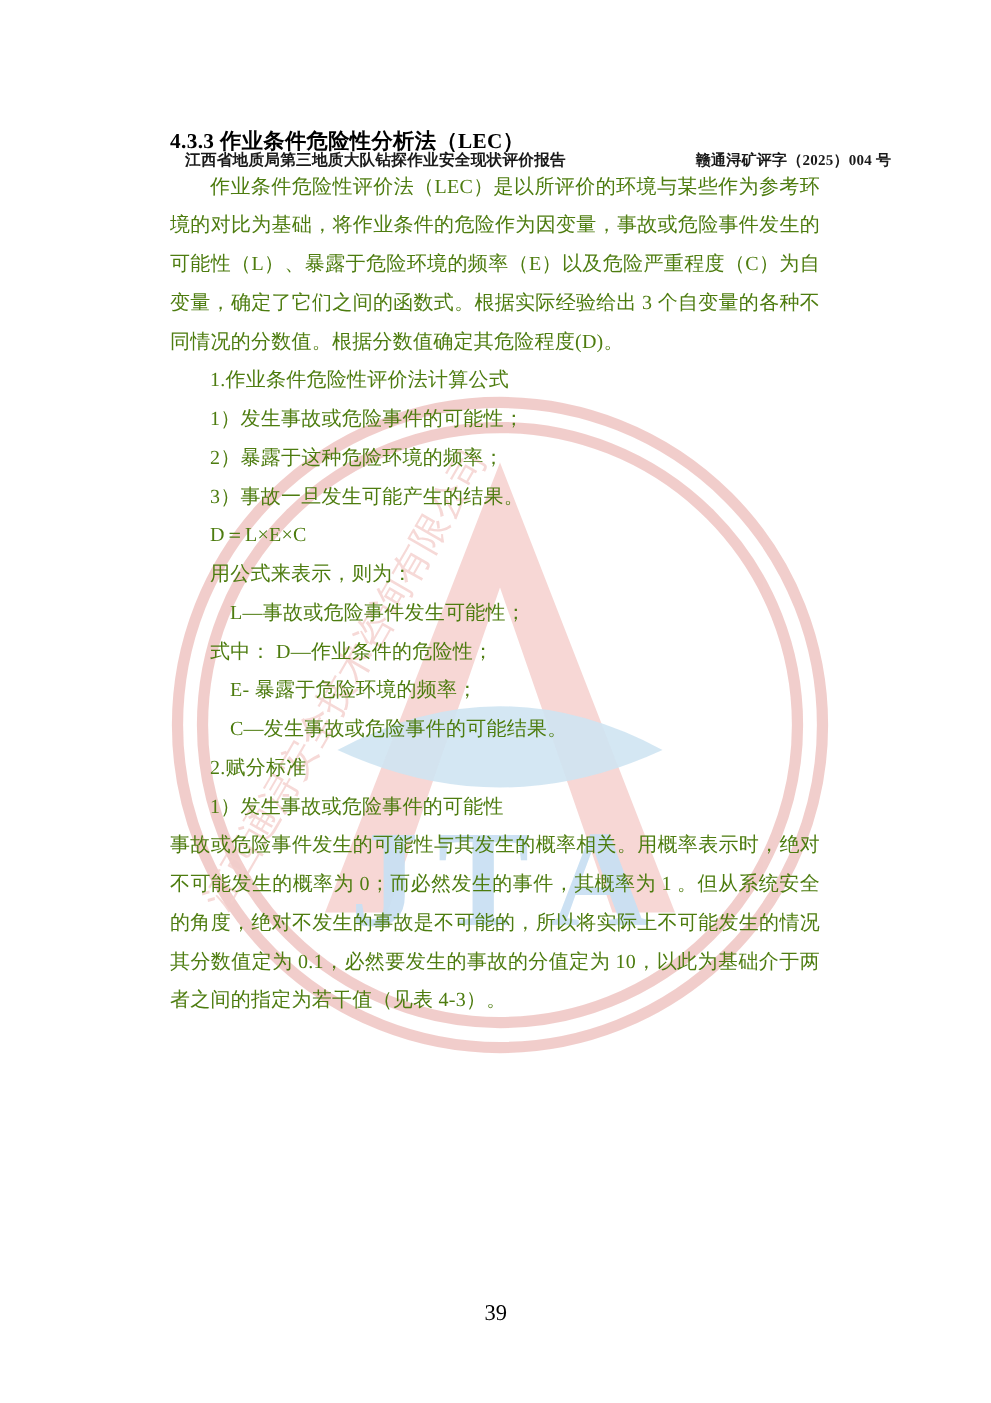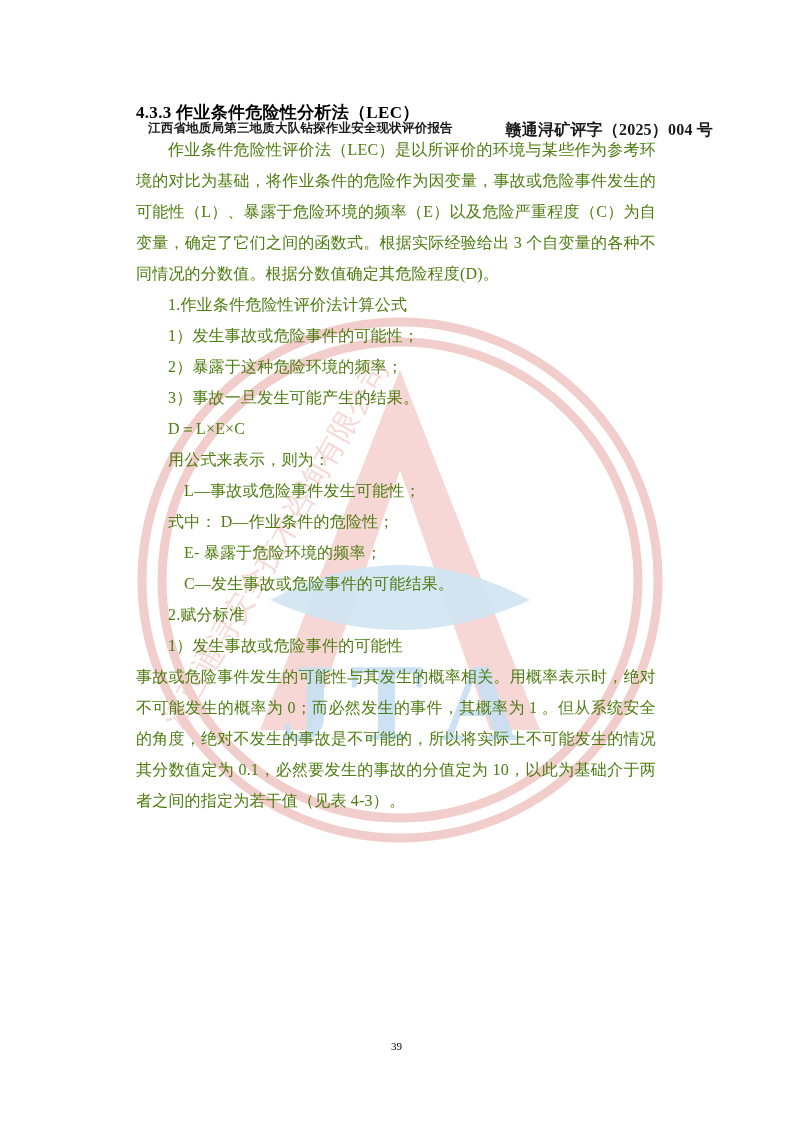--- a/index.html
+++ b/index.html
@@ -48,21 +48,21 @@
     font-weight: bold;
     font-family: "Liberation Serif", "DejaVu Serif", serif;
     color: #1a1a1a;
     white-space: nowrap;
     letter-spacing: 0.2px;
   }
   .header-right {
     position: absolute;
     right: 80px;
     top: 0;
-    font-size: 16px;
+    font-size: 12px;
     font-weight: bold;
     font-family: "Liberation Serif", "DejaVu Serif", serif;
     color: #1a1a1a;
     white-space: nowrap;
     letter-spacing: 0.2px;
   }
 
   
   .content {
     position: absolute;
@@ -92,21 +92,21 @@
   p.indent3 { text-indent: 48px; }
   p.noindent { text-indent: 0; }
 
   
   .footer {
     position: absolute;
     left: 0;
     right: 0;
     top: 1040px;
     text-align: center;
-    font-size: 11px;
+    font-size: 18px;
     font-family: "Liberation Serif", "DejaVu Serif", serif;
     color: #000;
     z-index: 2;
   }
 </style>
 </head>
 <body>
 
 <div class="page">
 

